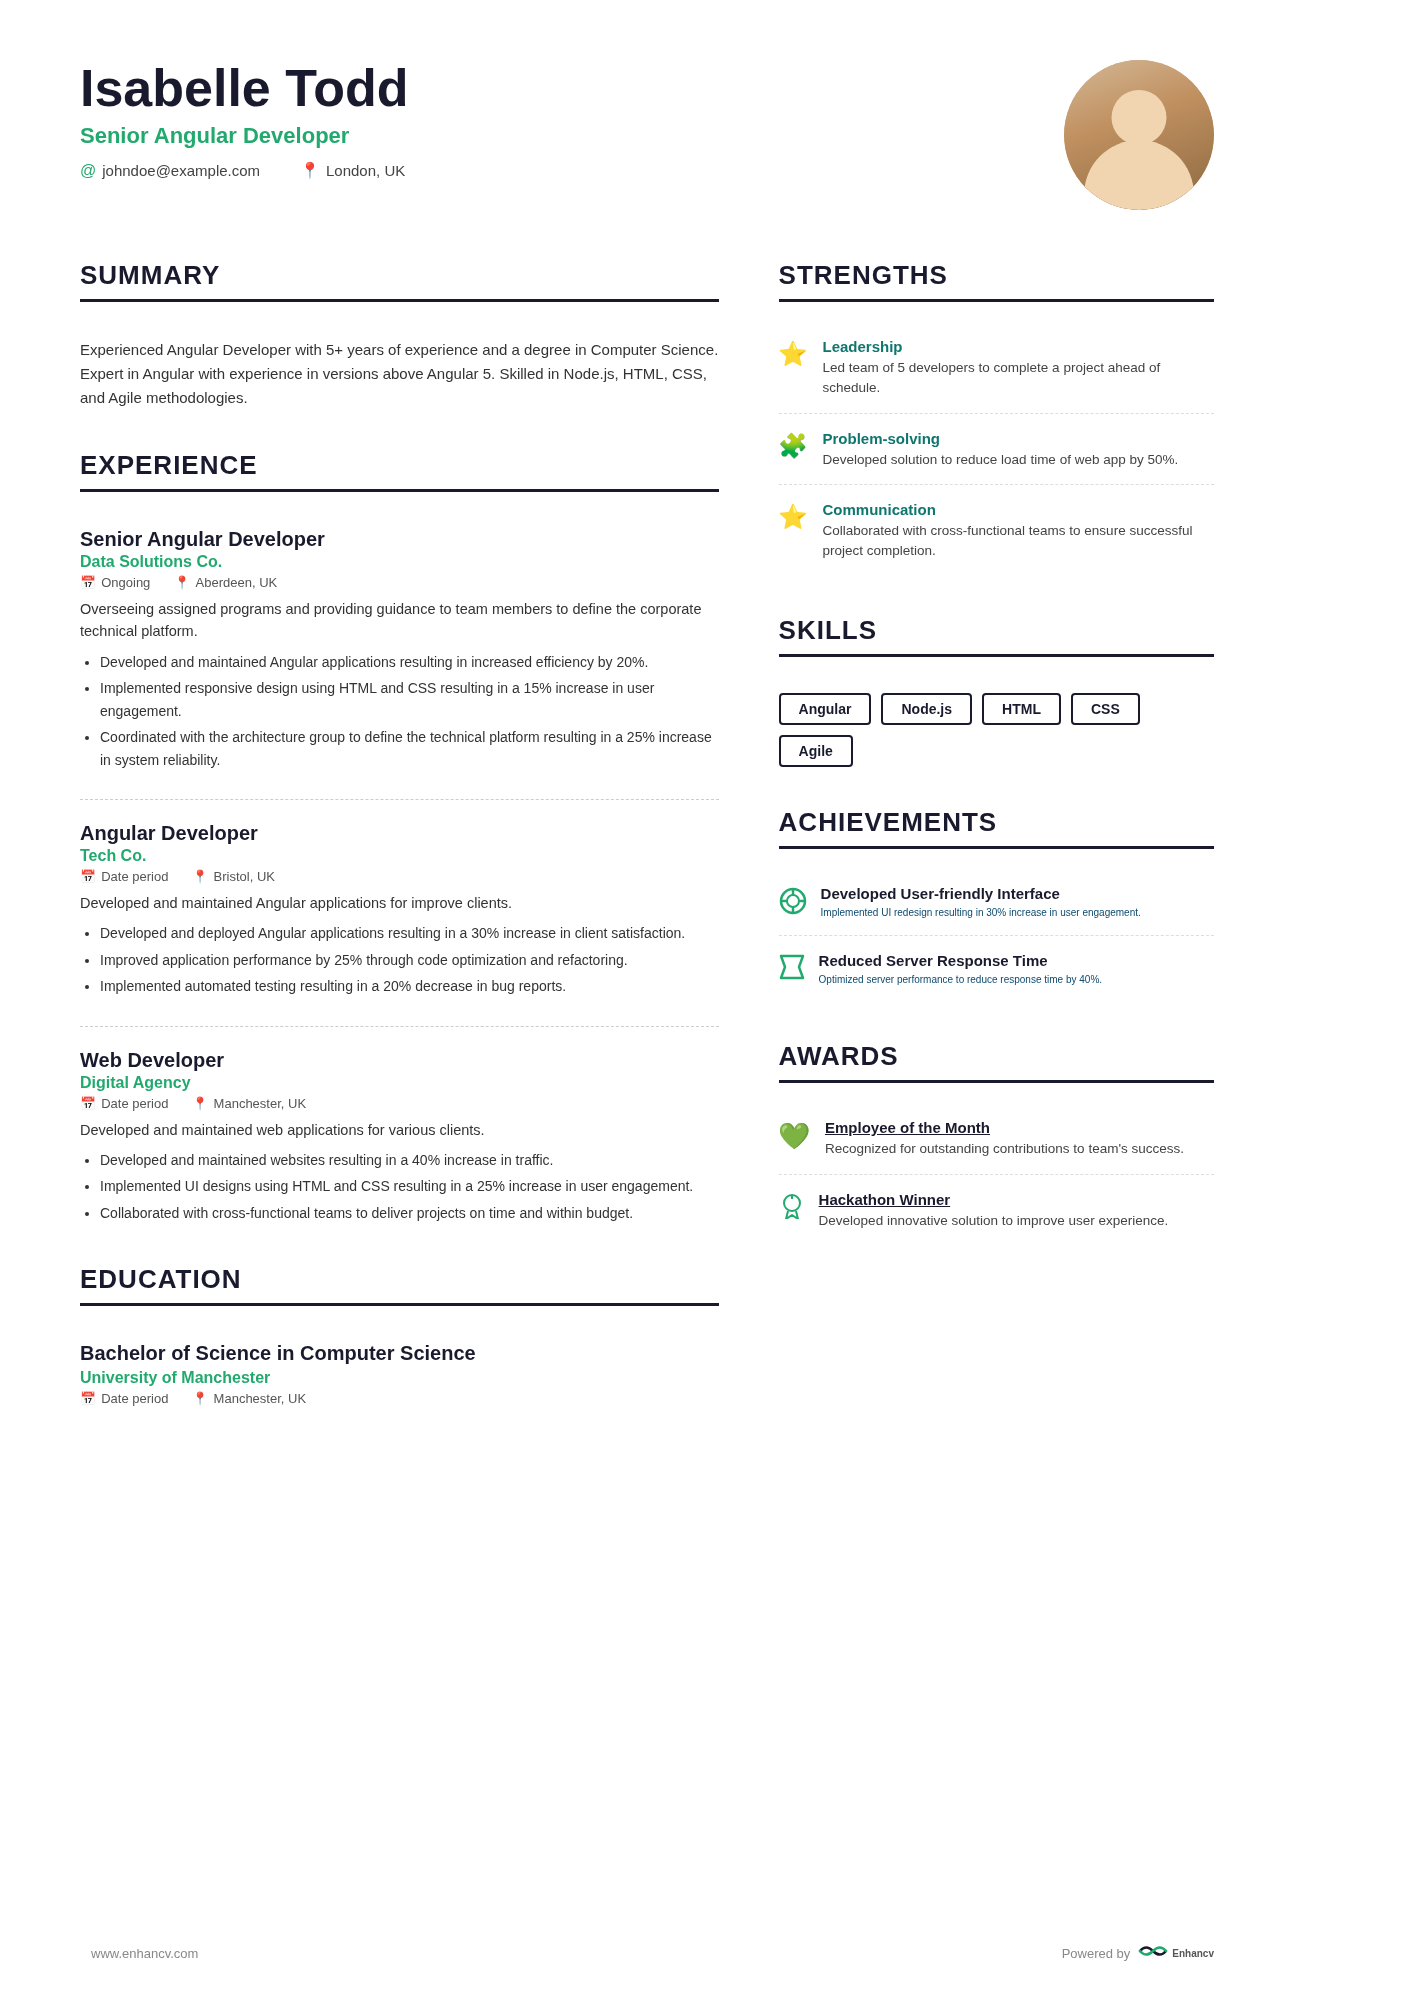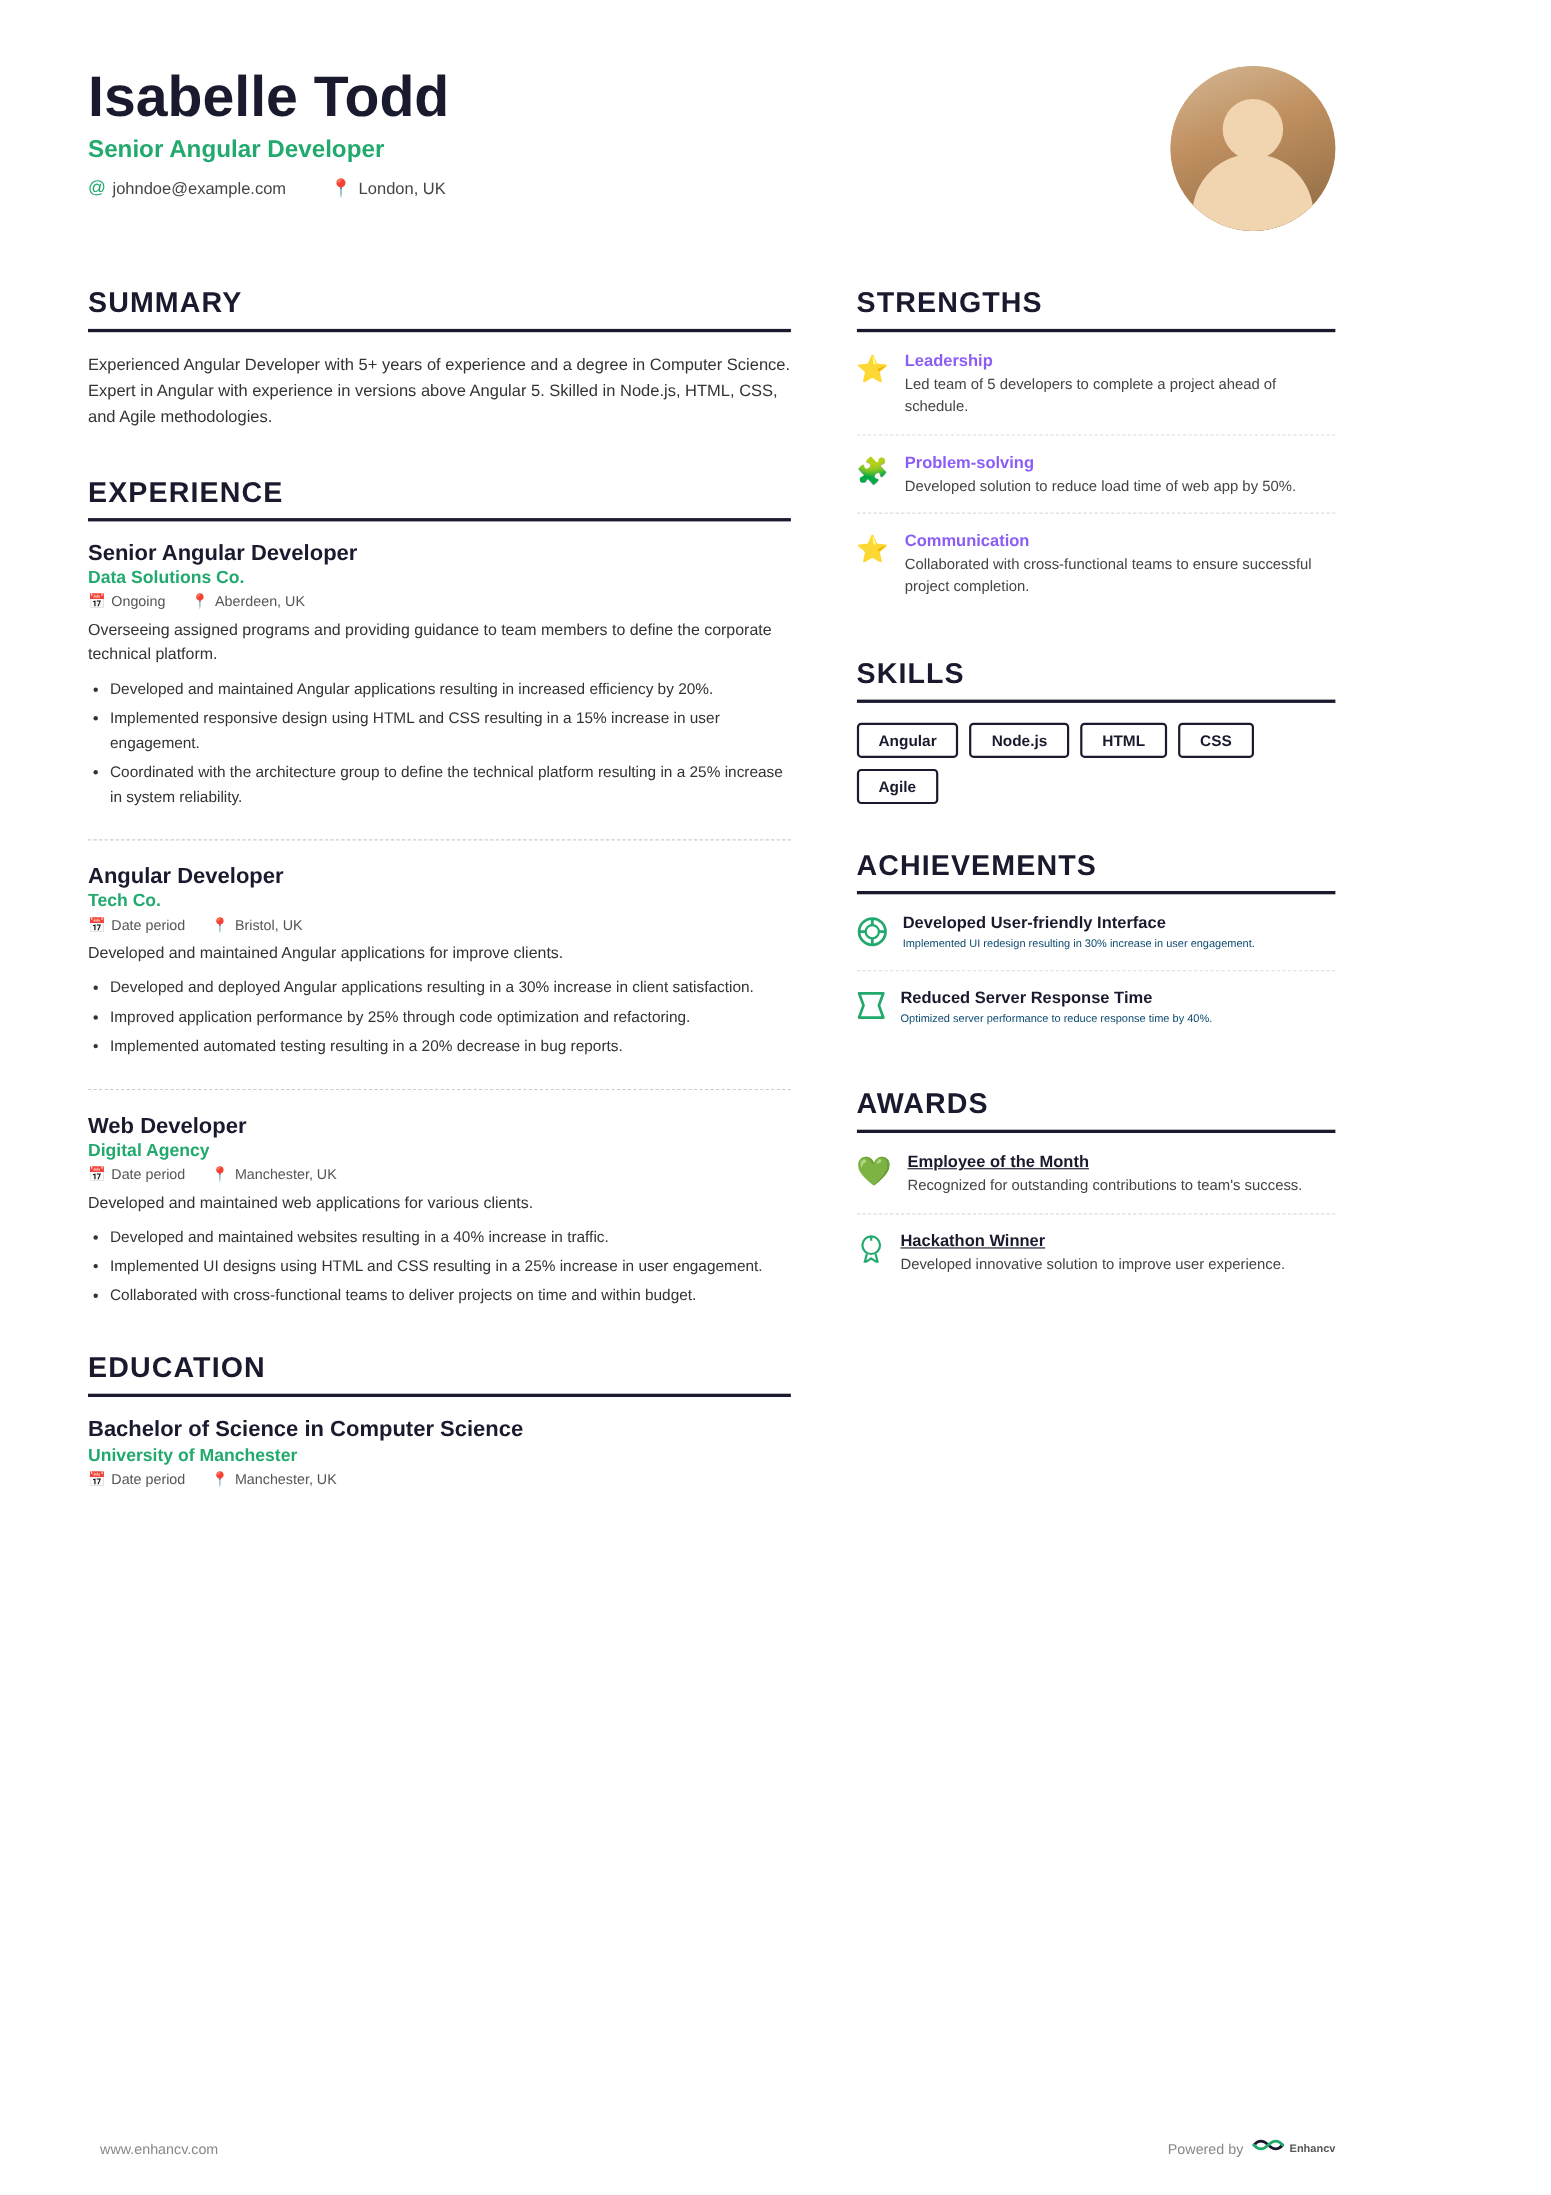--- a/index.html
+++ b/index.html
@@ -112,21 +112,21 @@
     
     .section { margin-bottom: 40px; }
     .section-title {
       font-size: 26px;
       font-weight: 900;
       color: #1a1a2e;
       text-transform: uppercase;
       letter-spacing: 1px;
       padding-bottom: 8px;
       border-bottom: 3px solid #1a1a2e;
-      margin-bottom: 18px;
+      margin-bottom: 36px;
     }
     .section-text {
       font-size: 15px;
       line-height: 1.6;
       color: #333;
     }
 
     
     .exp-item { margin-bottom: 28px; }
     .exp-item:last-child { margin-bottom: 0; }
@@ -204,21 +204,21 @@
     .strength-item:last-child { border-bottom: none; }
     .strength-icon {
       font-size: 24px;
       flex-shrink: 0;
       margin-top: 2px;
     }
     .strength-content {}
     .strength-name {
       font-size: 15px;
       font-weight: 700;
-      color: #8b5cf6;
+      color: #0f766e;
       margin-bottom: 3px;
     }
     .strength-desc {
       font-size: 13.5px;
       color: #444;
       line-height: 1.5;
     }
 
     
     .skills-tags {

